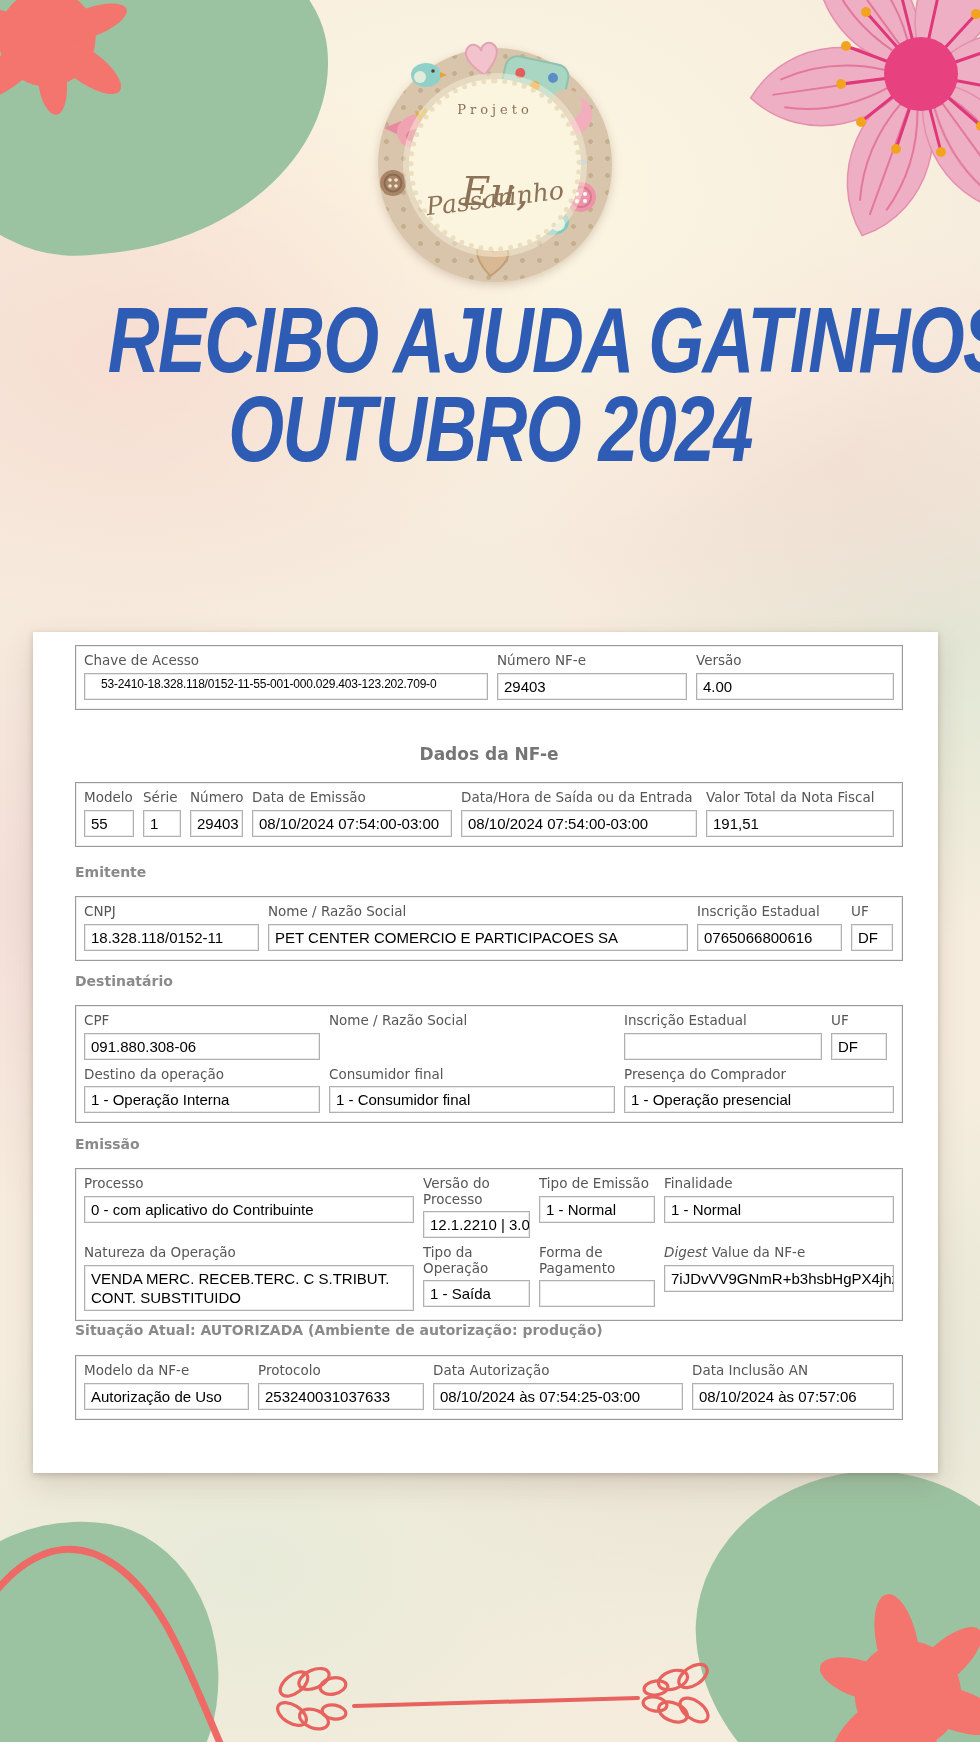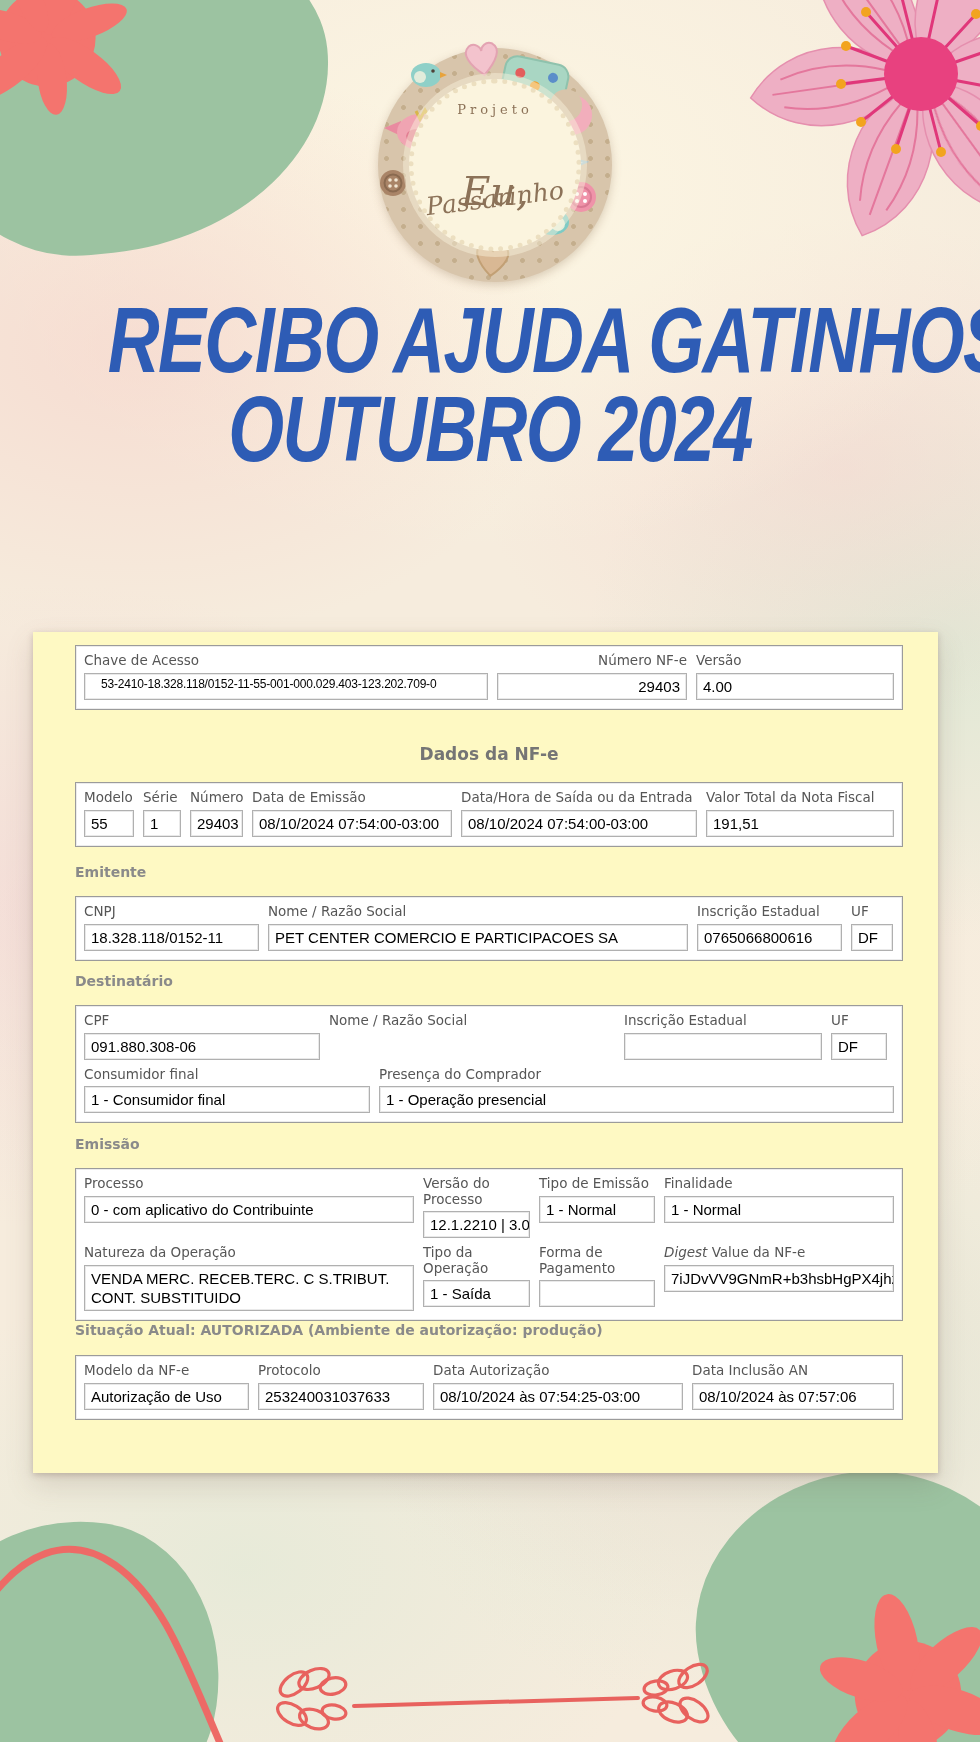--- a/index.html
+++ b/index.html
@@ -45,40 +45,40 @@
   .logo-pass{position:absolute;left:0;top:136px;width:100%;text-align:center;
     font-family:"DejaVu Serif",serif;font-style:italic;font-size:25px;color:#8c7258;
     transform:rotate(-7deg);}
   .logo-icons{position:absolute;inset:0;overflow:visible;}
   
   .title{left:0;top:296px;width:980px;text-align:center;color:#2e5cb5;
     font-family:"Liberation Sans",sans-serif;font-weight:bold;font-style:italic;
     font-size:92px;line-height:.97;letter-spacing:-2px;}
   .title .line{display:block;transform:scaleX(.78);transform-origin:center;white-space:nowrap;}
   
-  .card{left:33px;top:632px;width:905px;height:841px;background:#fef9c3;
+  .card{left:33px;top:632px;width:905px;height:841px;background:#ffffff;
     box-shadow:0 2px 6px rgba(110,90,80,.30),0 12px 26px rgba(110,90,80,.18);}
   .sec{position:absolute;left:42px;width:828px;box-sizing:border-box;}
   .box{border:1px solid #9b9b9b;box-shadow:inset 0 0 0 1px #ececec;background:#fff;
     padding:7px 8px 9px;}
   .row{display:flex;gap:9px;align-items:flex-start;}
   .row + .row{margin-top:7px;}
   .field{display:flex;flex-direction:column;min-width:0;}
   .flabel{font-size:13.5px;line-height:1.15;color:#565656;margin-bottom:4px;}
   .flabel .it{font-style:italic;}
   .finput{border:1px solid #b0b0b0;box-shadow:inset 0 0 0 1px #e9e9e9;background:#fff;
     font-family:"Liberation Sans",sans-serif;font-size:15px;line-height:1.3;color:#000;
     padding:3px 6px 2px;min-height:20px;white-space:nowrap;overflow:hidden;}
   .finput.wrap{white-space:normal;}
   .finput.small{font-size:12px;letter-spacing:-.2px;padding-left:16px;}
   .heading{position:absolute;left:42px;font-size:14px;font-weight:bold;color:#8a8a8a;}
   .heading-center{position:absolute;left:42px;width:828px;text-align:center;
     font-size:17px;font-weight:bold;color:#757575;}
   
-  .w-chave{width:404px;}.w190{width:190px;text-align:right;}.flex1{flex:1;}
+  .w-chave{width:404px;}.w190{width:190px;}.flex1{flex:1;}
   .w50{width:50px;}.w38{width:38px;}.w53{width:53px;}.w200{width:200px;}.w236{width:236px;}
   .w175{width:175px;}.w420{width:420px;}.w145{width:145px;}.w-uf{width:42px;}
   .w286{width:286px;}.w198{width:198px;}.w56{width:56px;}
   .w330{width:330px;}.w107{width:107px;}.w116{width:116px;}
   .w165{width:165px;}.w166{width:166px;}.w250{width:250px;}
 </style>
 </head>
 <body>
 
 <div class="blob blob-tl"></div>
@@ -345,20 +345,24 @@
       <div class="field w198">
         <div class="flabel">Inscrição Estadual</div>
         <div class="finput"></div>
       </div>
       <div class="field w56">
         <div class="flabel">UF</div>
         <div class="finput">DF</div>
       </div>
     </div>
     <div class="row">
+      <div class="field w236">
+        <div class="flabel">Destino da operação</div>
+        <div class="finput">1 - Operação Interna</div>
+      </div>
       <div class="field w286">
         <div class="flabel">Consumidor final</div>
         <div class="finput">1 - Consumidor final</div>
       </div>
       <div class="field flex1">
         <div class="flabel">Presença do Comprador</div>
         <div class="finput">1 - Operação presencial</div>
       </div>
     </div>
   </div>

